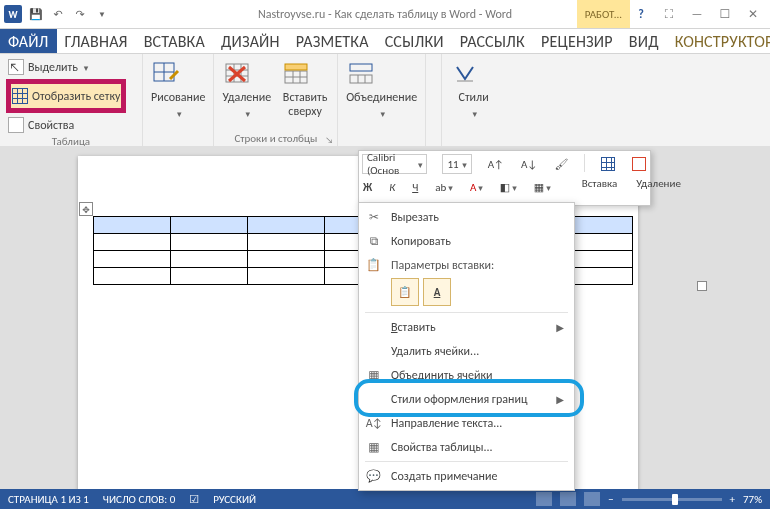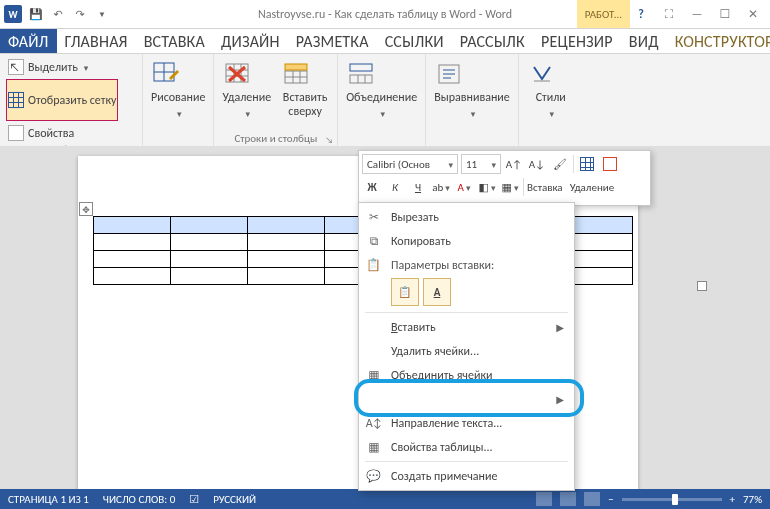--- a/index.html
+++ b/index.html
@@ -16,38 +16,38 @@
 .tab{padding:0 8px;display:flex;align-items:center;color:#444;text-transform:uppercase;letter-spacing:.2px;cursor:default;white-space:nowrap}
 .tab.file{background:#2b579a;color:#fff}
 .tab.ctx{color:#826a2b}
 .tab.ctx.active{border-bottom:2px solid #d4a12a}
 .user{width:28px;background:#eee;margin-left:auto}
 .ribbon{height:94px;background:#f3f3f3;border-bottom:1px solid #d4d4d4;display:flex;position:relative}
 .group{border-right:1px solid #e0e0e0;display:flex;flex-direction:column;padding:4px 6px 0 6px}
 .group-body{flex:1;display:flex;gap:6px;align-items:flex-start}
 .group-label{text-align:center;color:#777;font-size:11px;padding:1px 0 3px 0}
 .smallbtn{display:flex;align-items:center;gap:4px;font-size:12px;padding:1px 2px;white-space:nowrap}
-.smallbtn.sel{background:#fde8b8;border:1px solid #be185d;padding:12px 1px}
+.smallbtn.sel{background:#fde8b8;border:5px solid #be185d;padding:4px 1px}
 .micon{width:14px;height:14px;border:1px solid #aaa;display:inline-block;position:relative;background:#fff}
 .micon.grid{background:linear-gradient(#2b579a,#2b579a) 0 4px/100% 1px no-repeat,linear-gradient(#2b579a,#2b579a) 0 9px/100% 1px no-repeat,linear-gradient(#2b579a,#2b579a) 4px 0/1px 100% no-repeat,linear-gradient(#2b579a,#2b579a) 9px 0/1px 100% no-repeat;border-color:#2b579a}
 .bigbtn{display:flex;flex-direction:column;gap:2px;font-size:12px;padding:2px 2px;min-width:48px;text-align:center}
 .bigicon{width:30px;height:28px;display:flex;align-items:center;justify-content:center}
 .bigicon svg{width:28px;height:26px}
 .drop::after{content:"▾";font-size:9px;color:#666;margin-left:2px}
 .vstack{display:flex;flex-direction:column;gap:3px}
 .doc-area{position:absolute;left:0;right:0;top:146px;bottom:20px;background:#dfdfdf;overflow:hidden}
 .page{position:absolute;left:78px;top:10px;width:560px;height:420px;background:#fff;box-shadow:0 1px 4px rgba(0,0,0,.3)}
 .tblwrap{position:absolute;left:15px;top:60px}
 .movehandle{position:absolute;left:-14px;top:-14px;width:12px;height:12px;border:1px solid #888;background:#fff;display:flex;align-items:center;justify-content:center;font-size:9px;color:#666}
 table.doc{border-collapse:collapse}
 table.doc td{border:1px solid #000;width:74px;height:14px}
 table.doc tr:first-child td{background:#cfe2ff}
 .resize{position:absolute;right:-74px;bottom:-6px;width:8px;height:8px;border:1px solid #888;background:#fff}
 .minitool{position:absolute;left:358px;top:150px;width:285px;height:48px;background:#fff;border:1px solid #c7c7c7;box-shadow:2px 2px 6px rgba(0,0,0,.2);display:flex;flex-direction:column;padding:3px;gap:3px;font-size:11px;z-index:10}
-.mt-row{display:flex;align-items:center;gap:3px}
+.mt-row{display:flex;gap:15px}
 .mt-field{border:1px solid #ccc;height:18px;display:flex;align-items:center;padding:0 4px;background:#fff}
 .mt-btn{width:18px;height:18px;border:1px solid transparent;display:flex;align-items:center;justify-content:center;font-size:11px}
 .mt-btn.b{font-weight:bold}.mt-btn.i{font-style:italic}
 .ctxmenu{position:absolute;left:358px;top:202px;width:215px;background:#fff;border:1px solid #c7c7c7;box-shadow:2px 3px 8px rgba(0,0,0,.25);z-index:11;font-size:12px;padding:2px 0}
 .ctxmenu .mi{display:flex;align-items:center;height:24px;padding:0 10px 0 6px;gap:8px;position:relative}
 .ctxmenu .mi .micn{width:18px;text-align:center;color:#666;font-size:12px}
 .ctxmenu .mi.sep{height:1px;background:#e3e3e3;margin:2px 6px;padding:0}
 .ctxmenu .mi.header{color:#555}
 .ctxmenu .mi .arrow{margin-left:auto;font-size:10px;color:#666}
 .ctxmenu .mi.hl{position:relative}
@@ -185,34 +185,20 @@
           </div>
         <span>Объединение</span>
           <span class="drop"></span>
       </div>
     </div>
       <div class="group-label">&nbsp;</div>
   </div>
 
 
   <div class="group">
-    <div class="group-body">
-      <div class="bigbtn">
-        <div class="bigicon">
-            <svg viewBox="0 0 28 26">
-              <rect x="4" y="4" width="20" height="18" fill="none" stroke="#888"></rect>
-              <line x1="8" y1="9" x2="20" y2="9" stroke="#2b579a"></line>
-              <line x1="8" y1="13" x2="20" y2="13" stroke="#2b579a"></line>
-              <line x1="8" y1="17" x2="16" y2="17" stroke="#2b579a"></line>
-            </svg>
-          </div>
-        <span>Выравнивание</span>
-          <span class="drop"></span>
-      </div>
-    </div>
       <div class="group-label">&nbsp;</div>
   </div>
 
   <div class="group" style="border-right:none">
     <div class="group-body">
       <div class="bigbtn">
         <div class="bigicon">
             <svg viewBox="0 0 28 26">
               <path d="M6 6 L14 18 L22 6" fill="none" stroke="#2b579a" stroke-width="2"></path>
               <line x1="6" y1="20" x2="22" y2="20" stroke="#888"></line>
@@ -336,20 +322,21 @@
   <div class="mi">
       <span class="micn"></span>
       <span>Удалить ячейки...</span>
     </div>
   <div class="mi hl">
       <span class="micn">▦</span>
       <span>Объединить ячейки</span>
     </div>
   <div class="mi">
       <span class="micn"></span>
+      <span>Стили оформления границ</span>
       <span class="arrow">▶</span>
     </div>
   <div class="mi">
       <span class="micn">A↕</span>
       <span>Направление текста...</span>
     </div>
   <div class="mi">
       <span class="micn">▦</span>
       <span>Свойства таблицы...</span>
     </div>

